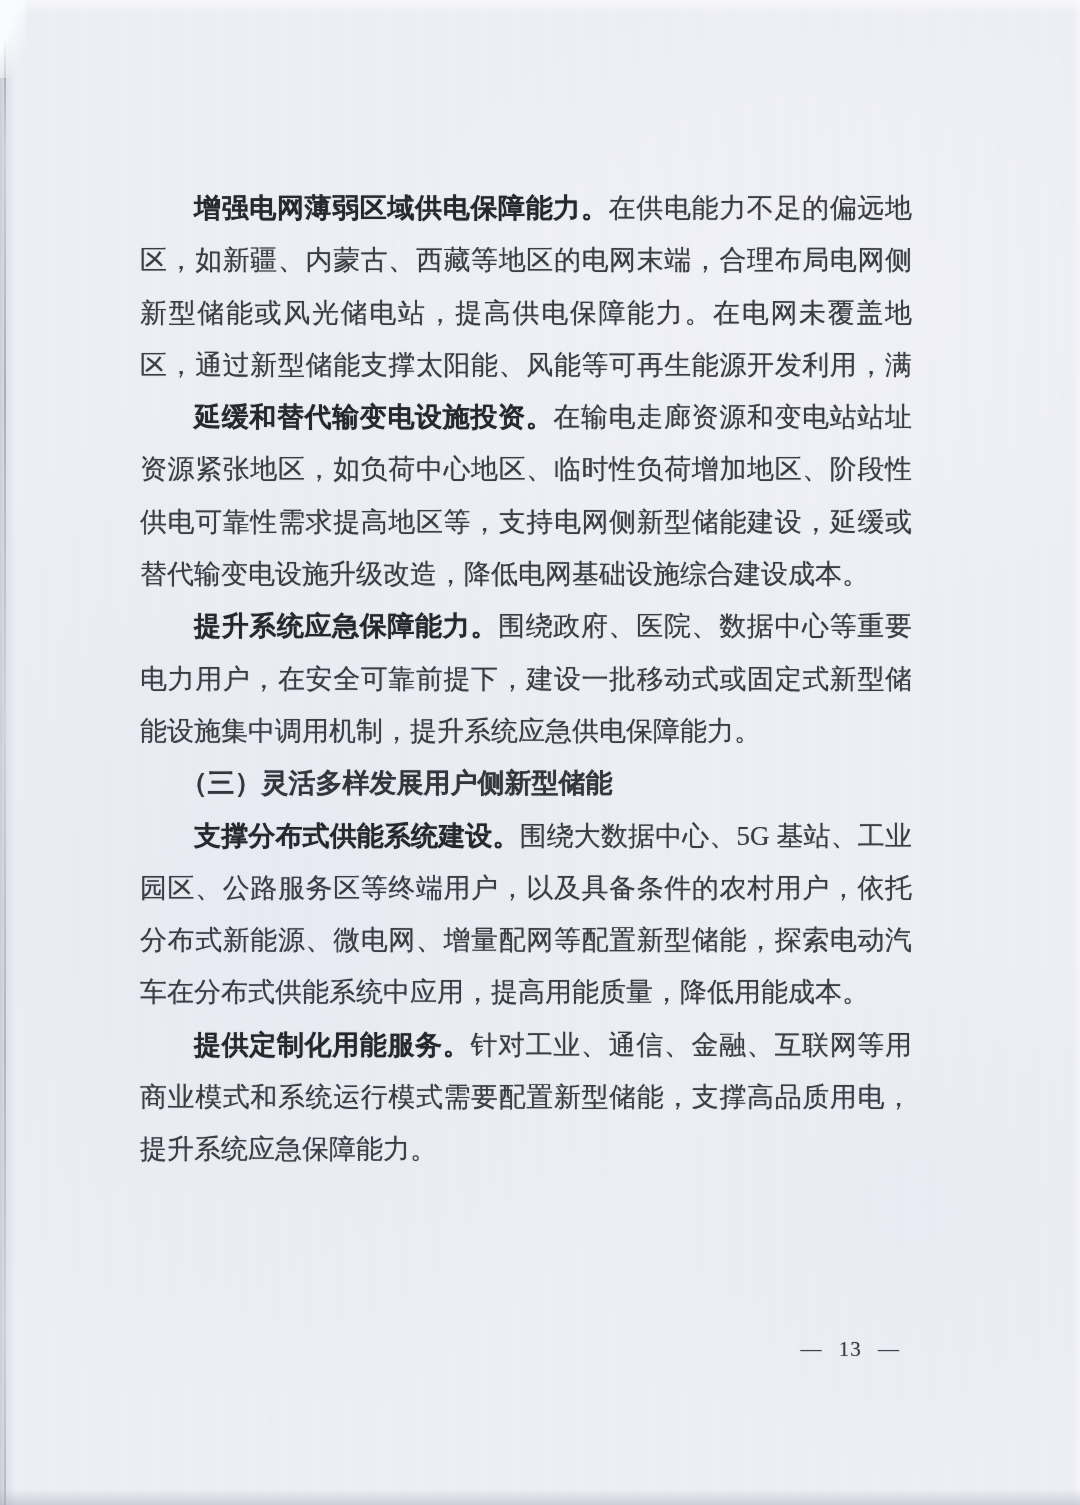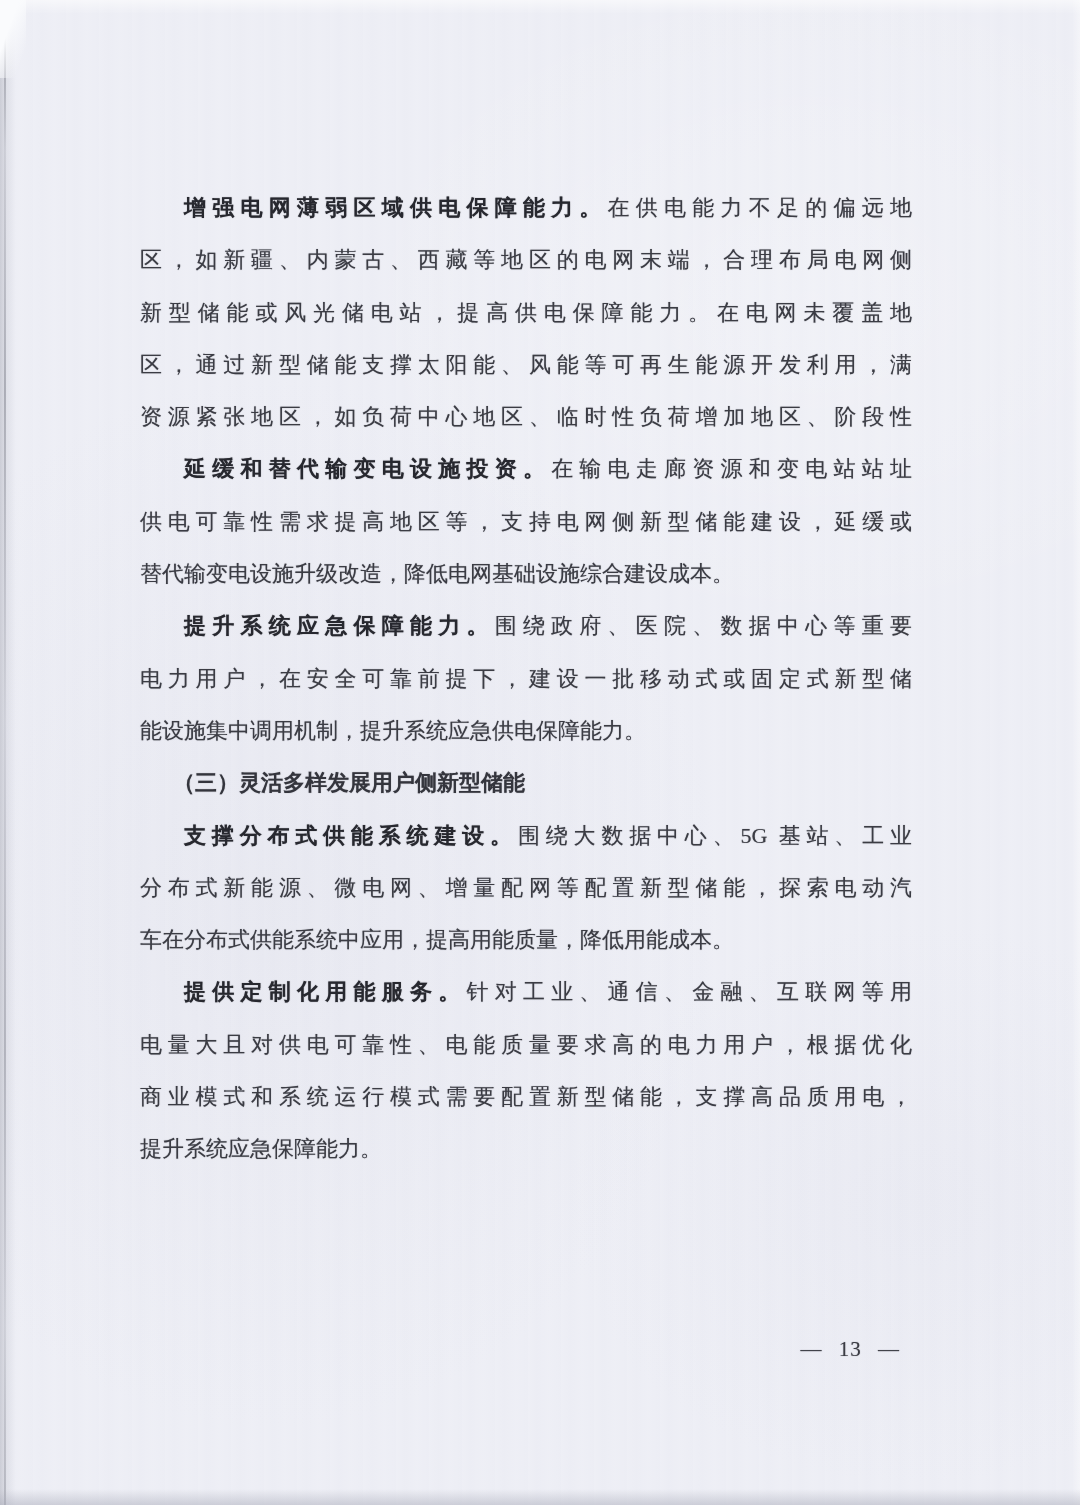--- a/index.html
+++ b/index.html
@@ -89,21 +89,21 @@
     width: 8px; height: 100%;
     background: linear-gradient(to left, rgba(255,255,255,0.35), rgba(255,255,255,0));
   }
 
   
   .doc-content {
     position: absolute;
     left: 140px;
     top: 182px;
     width: 772px;
-    font-size: 22px;
+    font-size: 27px;
     color: #3b3c44;
     text-shadow: 0 0 1px rgba(59,60,68,0.55);
   }
 
   .line {
     height: 52.3px;
     line-height: 52.3px;
     text-align: justify;
     text-align-last: justify;
     white-space: nowrap;
@@ -145,31 +145,31 @@
   <div class="edge-left"></div>
   <div class="corner-notch-topleft"></div>
   <div class="edge-right"></div>
   <div class="edge-bottom"></div>
 
   <div class="doc-content" id="doc-content">
       <div class="line first"><span class="lead-bold">增强电网薄弱区域供电保障能力。</span>在供电能力不足的偏远地</div>
       <div class="line">区，如新疆、内蒙古、西藏等地区的电网末端，合理布局电网侧</div>
       <div class="line">新型储能或风光储电站，提高供电保障能力。在电网未覆盖地</div>
       <div class="line">区，通过新型储能支撑太阳能、风能等可再生能源开发利用，满</div>
+      <div class="line first"><span class="lead-bold">延缓和替代输变电设施投资。</span>在输电走廊资源和变电站站址</div>
       <div class="line">资源紧张地区，如负荷中心地区、临时性负荷增加地区、阶段性</div>
-      <div class="line first"><span class="lead-bold">延缓和替代输变电设施投资。</span>在输电走廊资源和变电站站址</div>
       <div class="line">供电可靠性需求提高地区等，支持电网侧新型储能建设，延缓或</div>
       <div class="line last">替代输变电设施升级改造，降低电网基础设施综合建设成本。</div>
       <div class="line first"><span class="lead-bold">提升系统应急保障能力。</span>围绕政府、医院、数据中心等重要</div>
       <div class="line">电力用户，在安全可靠前提下，建设一批移动式或固定式新型储</div>
       <div class="line last">能设施集中调用机制，提升系统应急供电保障能力。</div>
       <div class="line heading">（三）灵活多样发展用户侧新型储能</div>
       <div class="line first"><span class="lead-bold">支撑分布式供能系统建设。</span>围绕大数据中心、5G 基站、工业</div>
+      <div class="line">园区、公路服务区等终端用户，以及具备条件的农村用户，依托</div>
       <div class="line">分布式新能源、微电网、增量配网等配置新型储能，探索电动汽</div>
       <div class="line last">车在分布式供能系统中应用，提高用能质量，降低用能成本。</div>
       <div class="line first"><span class="lead-bold">提供定制化用能服务。</span>针对工业、通信、金融、互联网等用</div>
-      <div class="line">电量大且对供电可靠性、电能质量要求高的电力用户，根据优化</div>
       <div class="line">商业模式和系统运行模式需要配置新型储能，支撑高品质用电，</div>
       <div class="line last">提升系统应急保障能力。</div>
     </div>
 
   <div class="page-number">— 13 —</div>
 </div>
 
 </body></html>

